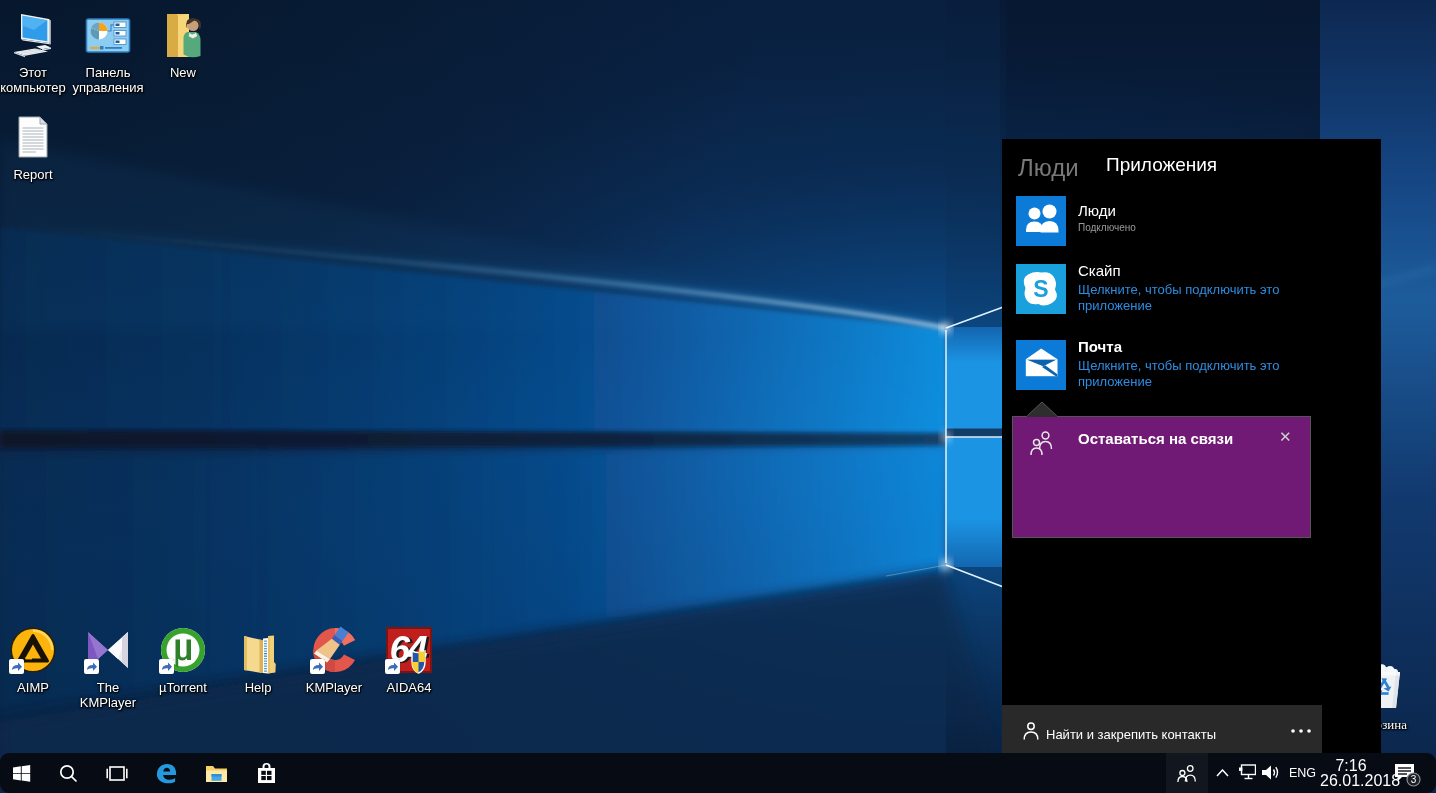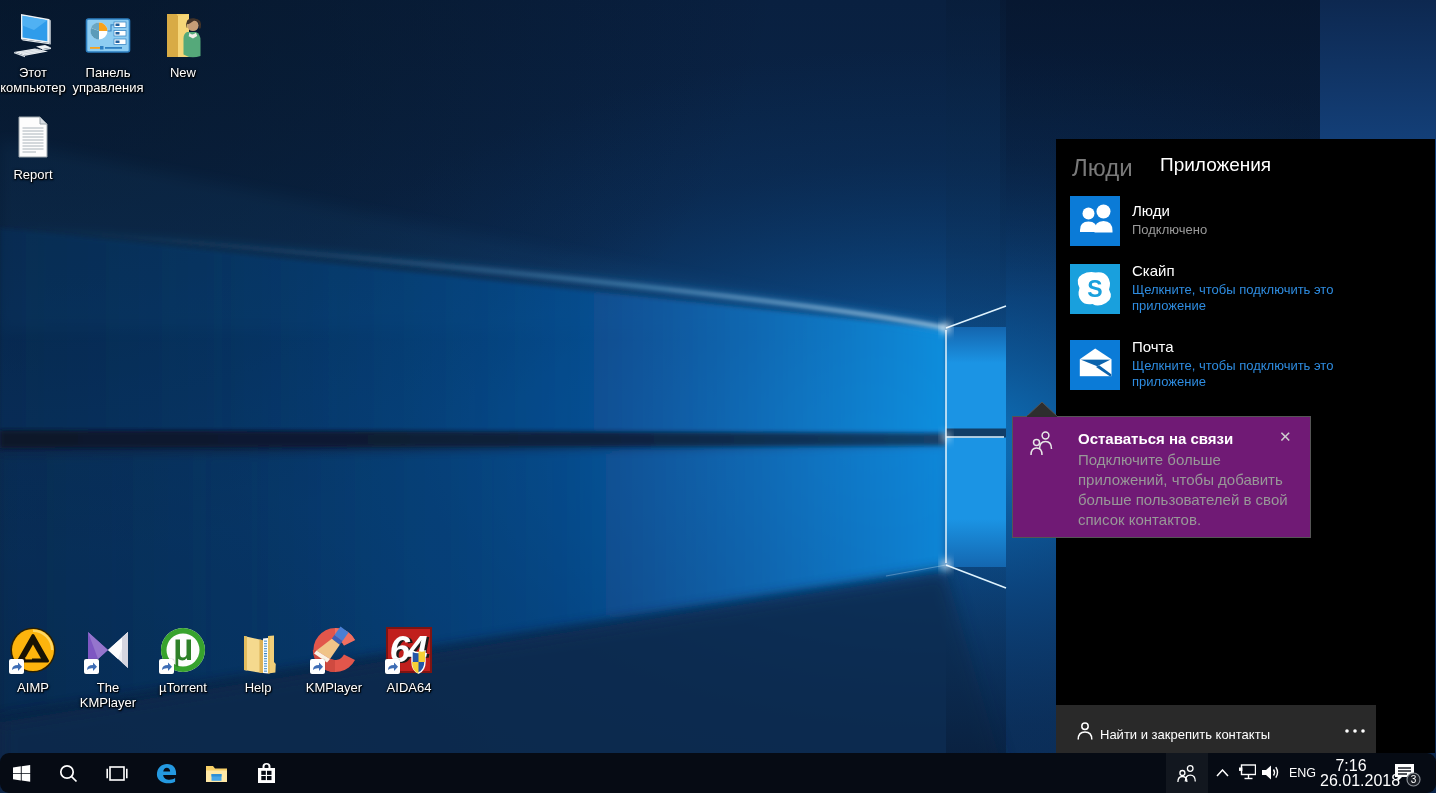--- a/index.html
+++ b/index.html
@@ -315,55 +315,55 @@
   </g>
   <g fill="#2f7fd0">
    <polygon points="21.5,15.2 27.2,15.5 24,20.7"></polygon>
    <polygon points="31.5,23.5 28.6,28.5 23.5,25.5"></polygon>
    <polygon points="17,27 22.5,27.5 19.5,32.8"></polygon>
   </g>
  </svg></div>
  <div class="cap">Корзина</div>
 </div>
 
-<div class="abs" style="left:1056px;top:139px;width:379px;height:614px;background:#000000;color:#fff;">
+<div class="abs" style="left:1002px;top:139px;width:379px;height:614px;background:#000000;color:#fff;">
   <div class="abs" style="left:16px;top:15px;font-size:24px;color:#797979;">Люди</div>
   <div class="abs" style="left:104px;top:15px;font-size:19px;color:#ffffff;">Приложения</div>
 
   <div class="abs" style="left:14px;top:57px;width:50px;height:50px;background:#0b7bd7;">
     <svg width="50" height="50" viewBox="0 0 50 50">
         <g fill="#fff">
       <circle cx="18.5" cy="17.5" r="6"></circle>
           <path d="M10,34 q0,-8.5 8.5,-8.5 q8.5,0 8.5,8.5 l0,2 l-17,0 z"></path>
       <circle cx="33.5" cy="15.5" r="7"></circle>
           <path d="M24.5,35 q0,-10 9,-10 q9,0 9,10 l0,1.5 l-18,0 z"></path>
     </g>
       </svg>
   </div>
   <div class="abs" style="left:76px;top:63px;font-size:15px;">Люди</div>
-  <div class="abs" style="left:76px;top:83px;font-size:13px;color:#9a9a9a;">Подключено</div>
+  <div class="abs" style="left:76px;top:83px;font-size:10px;color:#9a9a9a;">Подключено</div>
 
   <div class="abs" style="left:14px;top:125px;width:50px;height:50px;background:#19a0dd;">
     <svg width="50" height="50" viewBox="0 0 50 50">
     <path d="M25.5,8.5 q8,-1.5 12,4 q4,5.5 1.5,13 q5,9 -3,13.5 q-8,4.5 -13.5,1 q-7.5,1.5 -11.5,-3.5 q-4,-5 -1.5,-12.5 q-4.5,-9.5 2.5,-13.5 q6.5,-3.5 13.5,-2 z" fill="#fff"></path>
     <text x="25" y="33" font-size="23" font-weight="bold" fill="#19a0dd" text-anchor="middle" font-family="Liberation Sans">S</text>
       </svg>
   </div>
   <div class="abs" style="left:76px;top:123px;font-size:15px;">Скайп</div>
   <div class="abs" style="left:76px;top:143px;width:210px;font-size:13px;line-height:16px;color:#2e8ce0;">Щелкните, чтобы подключить это приложение</div>
 
   <div class="abs" style="left:14px;top:201px;width:50px;height:50px;background:#0b7bd7;">
     <svg width="50" height="50" viewBox="0 0 50 50">
       <polygon points="25.2,8.5 9.8,19.2 41.5,19.2" fill="#fff"></polygon>
       <rect x="9.8" y="19.2" width="31.7" height="17" fill="#fff"></rect>
       <polygon points="11,19.8 40.2,19.8 27.2,26.3" fill="#0b63ad"></polygon>
       <polygon points="26,26.9 29.2,25.2 41.3,34.2 41.3,36.2 39.8,36.2" fill="#0b63ad"></polygon>
     </svg>
   </div>
-  <div class="abs" style="left:76px;top:199px;font-size:15px;">Почта</div>
+  <div class="abs" style="left:76px;top:199px;font-size:15px;font-weight:bold;">Почта</div>
   <div class="abs" style="left:76px;top:219px;width:210px;font-size:13px;line-height:16px;color:#2e8ce0;">Щелкните, чтобы подключить это приложение</div>
 
   <div class="abs" style="left:0;top:566px;width:320px;height:48px;background:#292929;"></div>
   <div class="abs" style="left:21px;top:582px;">
     <svg width="16" height="20" viewBox="0 0 16 20" fill="none" stroke="#fff" stroke-width="1.5">
       <circle cx="8" cy="5.3" r="3.2"></circle>
         <path d="M1.2,18.5 q0,-7.5 6.8,-7.5 q6.8,0 6.8,7.5"></path>
     </svg>
   </div>
   <div class="abs" style="left:44px;top:588px;font-size:13px;color:#fff;">Найти и закрепить контакты</div>
@@ -377,21 +377,20 @@
 <div class="abs" style="left:1012px;top:416px;width:299px;height:122px;background:#701a75;border:1px solid #555;box-sizing:border-box;">
   <div class="abs" style="left:16px;top:12px;">
     <svg width="26" height="28" viewBox="0 0 26 28" fill="none" stroke="#e8e8e8" stroke-width="1.5">
       <circle cx="16.5" cy="6.5" r="3.4"></circle>
         <path d="M10.5,20 q0,-7.5 6,-7.5 q6,0 6,7.5"></path>
       <circle cx="7.5" cy="13.5" r="3"></circle>
         <path d="M2,26 q0,-7 5.5,-7 q5.5,0 5.5,7"></path>
     </svg>
   </div>
   <div class="abs" style="left:65px;top:13px;font-size:15px;font-weight:bold;color:#fff;">Оставаться на связи</div>
-  <div class="abs" style="left:65px;top:33px;width:215px;font-size:15px;line-height:20px;color:#989898;">Подключите больше приложений, чтобы добавить больше пользователей в свой список контактов.</div>
   <div class="abs" style="left:266px;top:11px;font-size:15px;color:#cfcfcf;">✕</div>
 </div>
 <svg class="abs" style="left:1026px;top:402px;" width="32" height="15">
     <polygon points="16,0 32,15 0,15" fill="#2e2e2e" stroke="#555" stroke-width="1"></polygon>
     <rect x="1" y="13.6" width="30" height="1.4" fill="#2e2e2e"></rect>
   </svg>
 
 <div class="abs" style="left:0;top:753px;width:1436px;height:40px;background:#060b14;border-radius:9px;">
 
   <svg class="abs" style="left:13px;top:11px" width="18" height="19" viewBox="0 0 18 19" fill="#fff">

